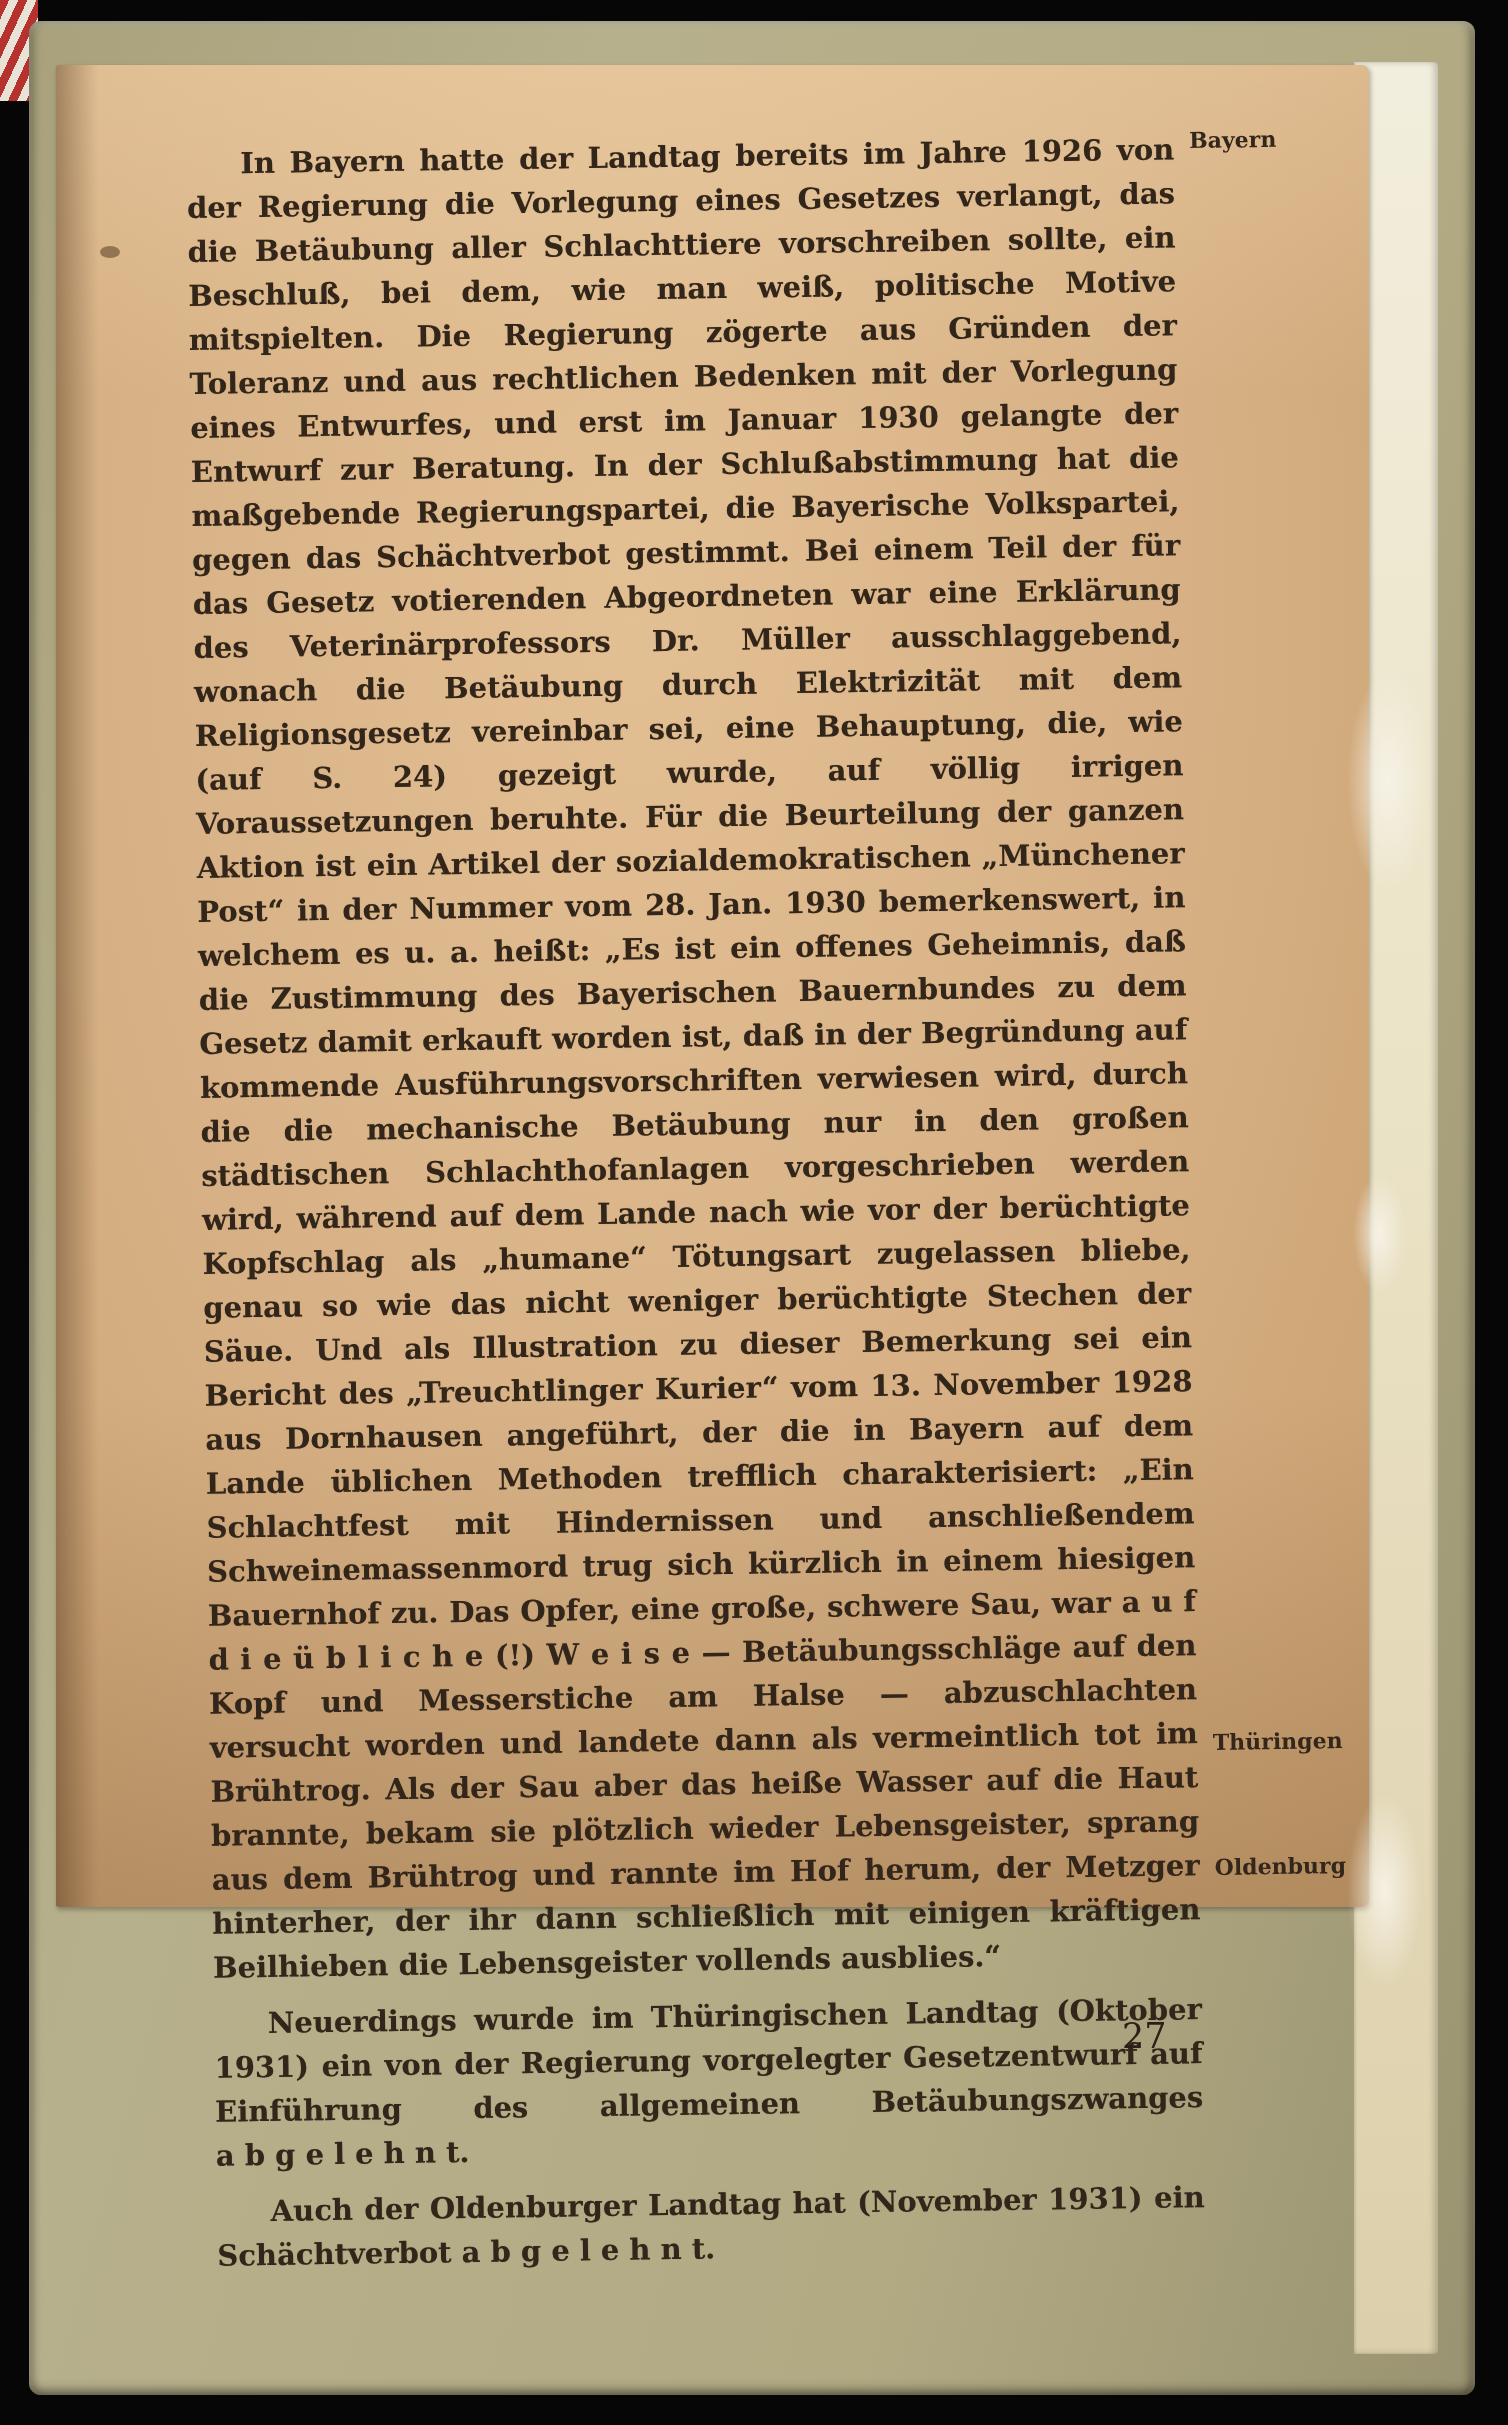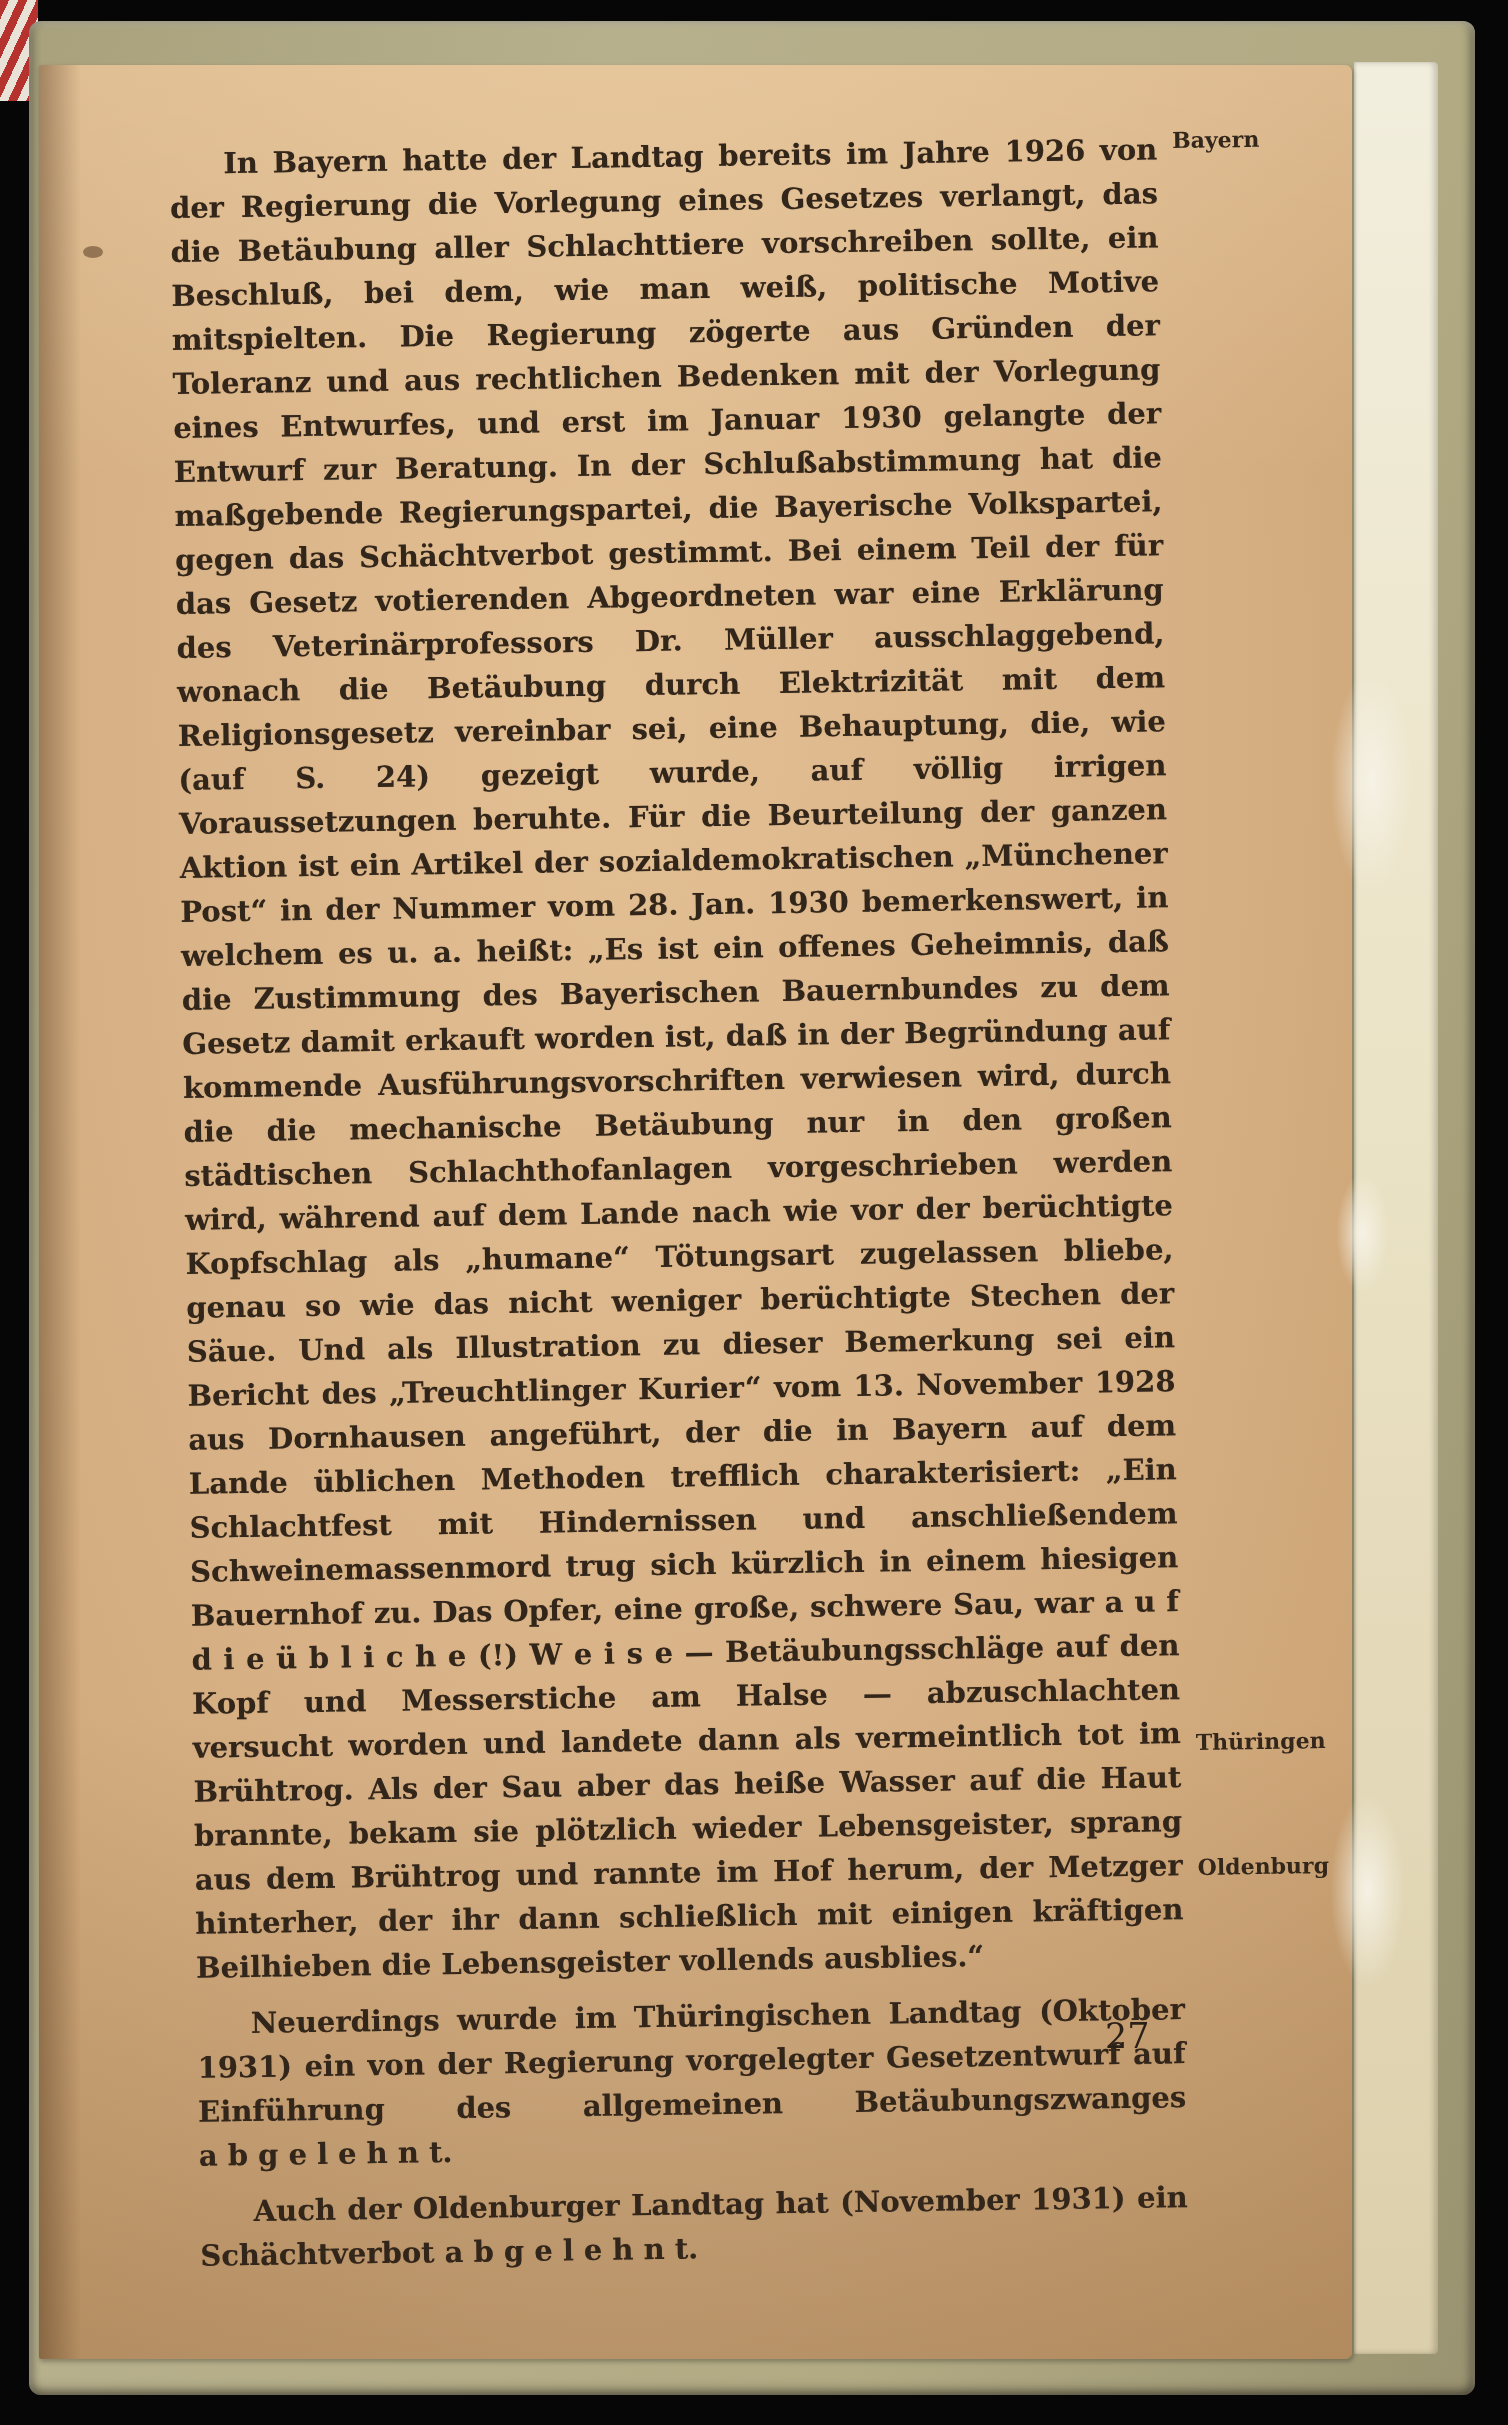--- a/index.html
+++ b/index.html
@@ -39,22 +39,22 @@
     left: 1325px; top: 41px;
     width: 84px; height: 2292px;
     border-radius: 0 4.5px 4.5px 0;
     background: linear-gradient(to bottom, #f2eedd 0%, #ebe3c6 45%, #dccfab 100%);
     box-shadow: inset -3.8px 0 6.8px rgba(0,0,0,0.20), inset 1.5px 0 2.3px rgba(0,0,0,0.10);
   }
 
   
   .paper {
     position: absolute;
-    left: 10px; top: 44px;
-    width: 1313px; height: 2294px;
+    left: 27px; top: 44px;
+    width: 1313px; height: 1842px;
     border-radius: 2.3px 6.8px 6.8px 2.3px;
     background:
       linear-gradient(to right, rgba(70,45,20,0.40) 0, rgba(70,45,20,0) 3.2%),
       linear-gradient(to bottom, rgba(255,232,195,0.28) 0, rgba(0,0,0,0) 18%, rgba(0,0,0,0) 72%, rgba(85,52,22,0.20) 100%),
       radial-gradient(ellipse at 44% 28%, #e3c094 0%, #d7b185 52%, #c89f6f 100%);
     box-shadow: 1.5px 2.3px 4.5px rgba(0,0,0,0.25);
   }
 
   
   .tear {

